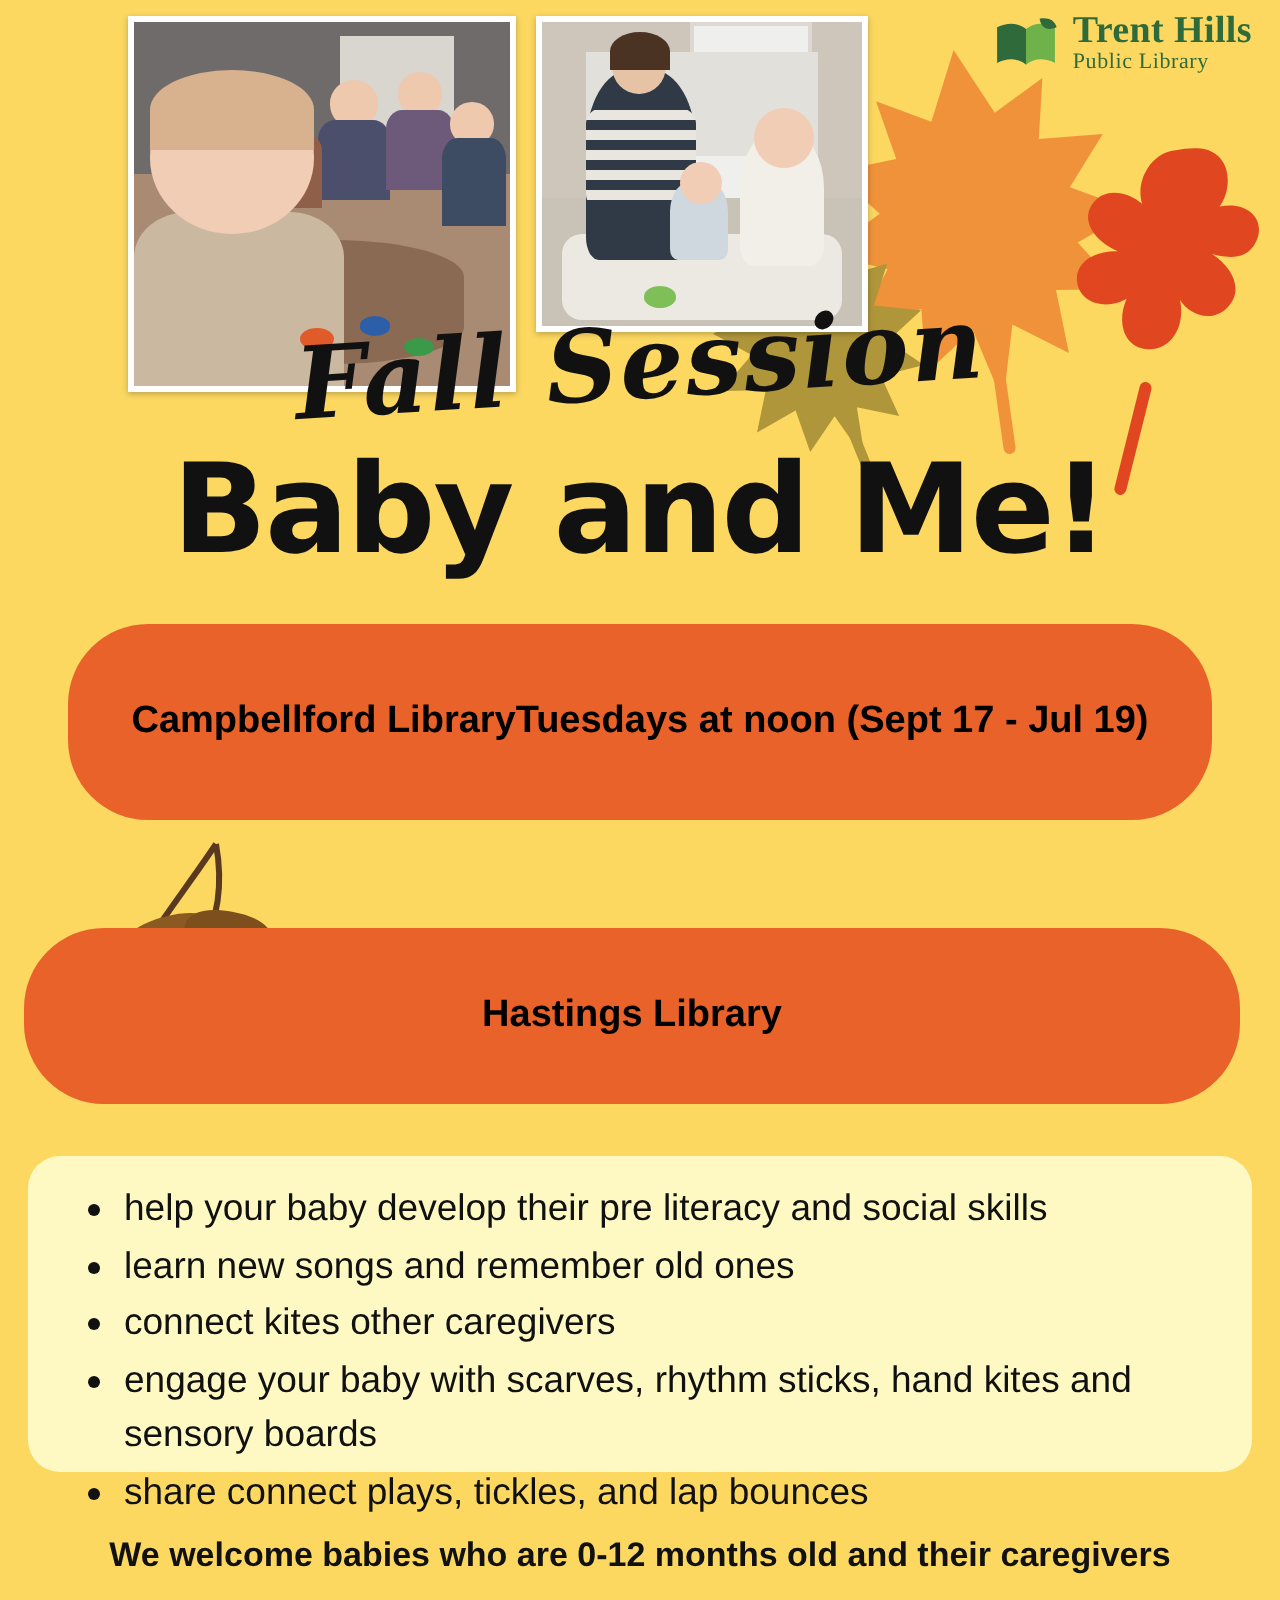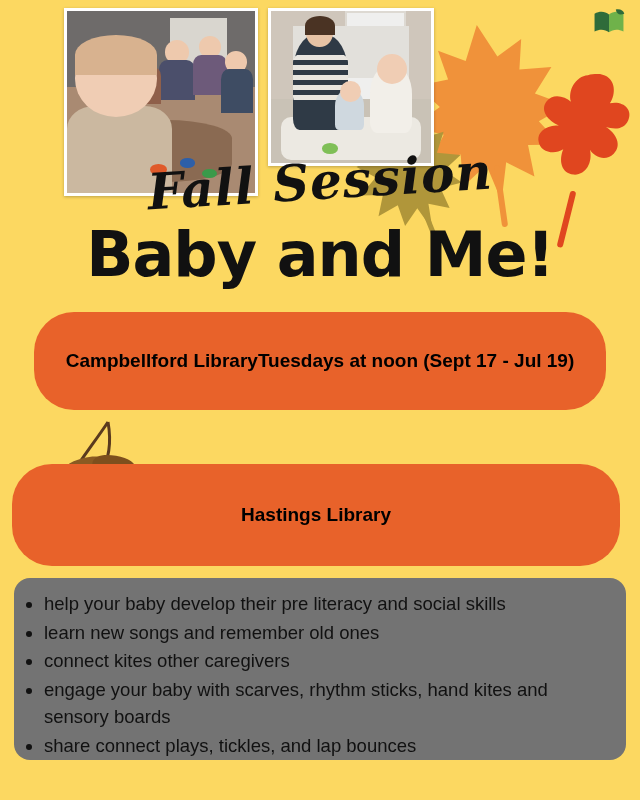--- a/index.html
+++ b/index.html
@@ -90,35 +90,35 @@
     position:absolute;background:#e8622a;border-radius:40px;
     display:flex;align-items:center;justify-content:center;
     color:#000;
   }
   .pill-line{
     font-weight:bold;font-size:19px;line-height:1.34;text-align:center;
     white-space:nowrap;
   }
   .pill-line.small{font-size:17.5px;}
   #pill-campbellford{left:34px;top:312px;width:572px;height:98px;}
-  #pill-hastings{left:12px;top:464px;width:608px;height:102px;}
+  #pill-hastings{left:12px;top:464px;width:608px;height:88px;}
 
   .or-word{
     position:absolute;left:0;right:0;top:414px;text-align:center;
     font-weight:bold;font-size:27px;color:#111;
   }
 
   
   .acorns{position:absolute;left:38px;top:418px;width:120px;height:120px;}
 
   
   .bullets{
-    position:absolute;left:14px;top:578px;width:612px;height:182px;
-    background:#737373;border-radius:16px;
-    padding:12px 14px 10px 4px;box-sizing:border-box;
+    position:absolute;left:14px;top:578px;width:612px;height:158px;
+    background:#fef9c3;border-radius:16px;
+    padding:12px 14px 10px 22px;box-sizing:border-box;
   }
   .bullets ul{margin:0;padding:0 0 0 26px;list-style:disc;}
   .bullets li{
     color:#111;font-size:18.5px;line-height:1.49;
     margin:0 0 1px 0;
   }
   .footer-note{
     position:absolute;left:0;right:0;top:768px;text-align:center;
     font-weight:bold;font-size:17px;color:#111;
   }
@@ -148,20 +148,24 @@
       <rect x="57" y="104" width="5" height="44" rx="2.5" fill="#b0963a"></rect>
     </g>
   </svg>
 
   <div class="logo">
     <svg class="logo-mark" viewBox="0 0 40 40">
       <path fill="#2f6b3a" d="M3 30 V9 c6 -3 12 -3 17 1 v21 c-5 -4 -11 -4 -17 -1z"></path>
       <path fill="#6fb24a" d="M37 30 V9 c-6 -3 -12 -3 -17 1 v21 c5 -4 11 -4 17 -1z"></path>
       <path fill="#2f6b3a" d="M28 4 c5 -1 9 1 10 5 c-5 2 -9 1 -10 -5z"></path>
     </svg>
+    <div class="logo-text">
+      <div class="logo-title">Trent Hills</div>
+      <div class="logo-sub">Public Library</div>
+    </div>
   </div>
 
   <div class="photo photo1">
     <div class="ph-inner">
       <div class="p1-bg"></div>
       <div class="p1-wall"></div>
       <div class="p1-win"></div>
       <div class="p1-floor"></div>
       <div class="p1-table"></div>
       <div class="p1-kid" style="left:52%;top:16%;width:13%;height:13%;"></div>
@@ -229,14 +233,15 @@
   <div class="bullets">
     <ul>
       <li>help your baby develop their pre literacy and social skills</li>
       <li>learn new songs and remember old ones</li>
       <li>connect kites other caregivers</li>
       <li>engage your baby with scarves, rhythm sticks, hand kites and sensory boards</li>
       <li>share connect plays, tickles, and lap bounces</li>
     </ul>
   </div>
 
+  <div class="footer-note">We welcome babies who are 0-12 months old and their caregivers</div>
 
 </div>
 
 </body></html>

